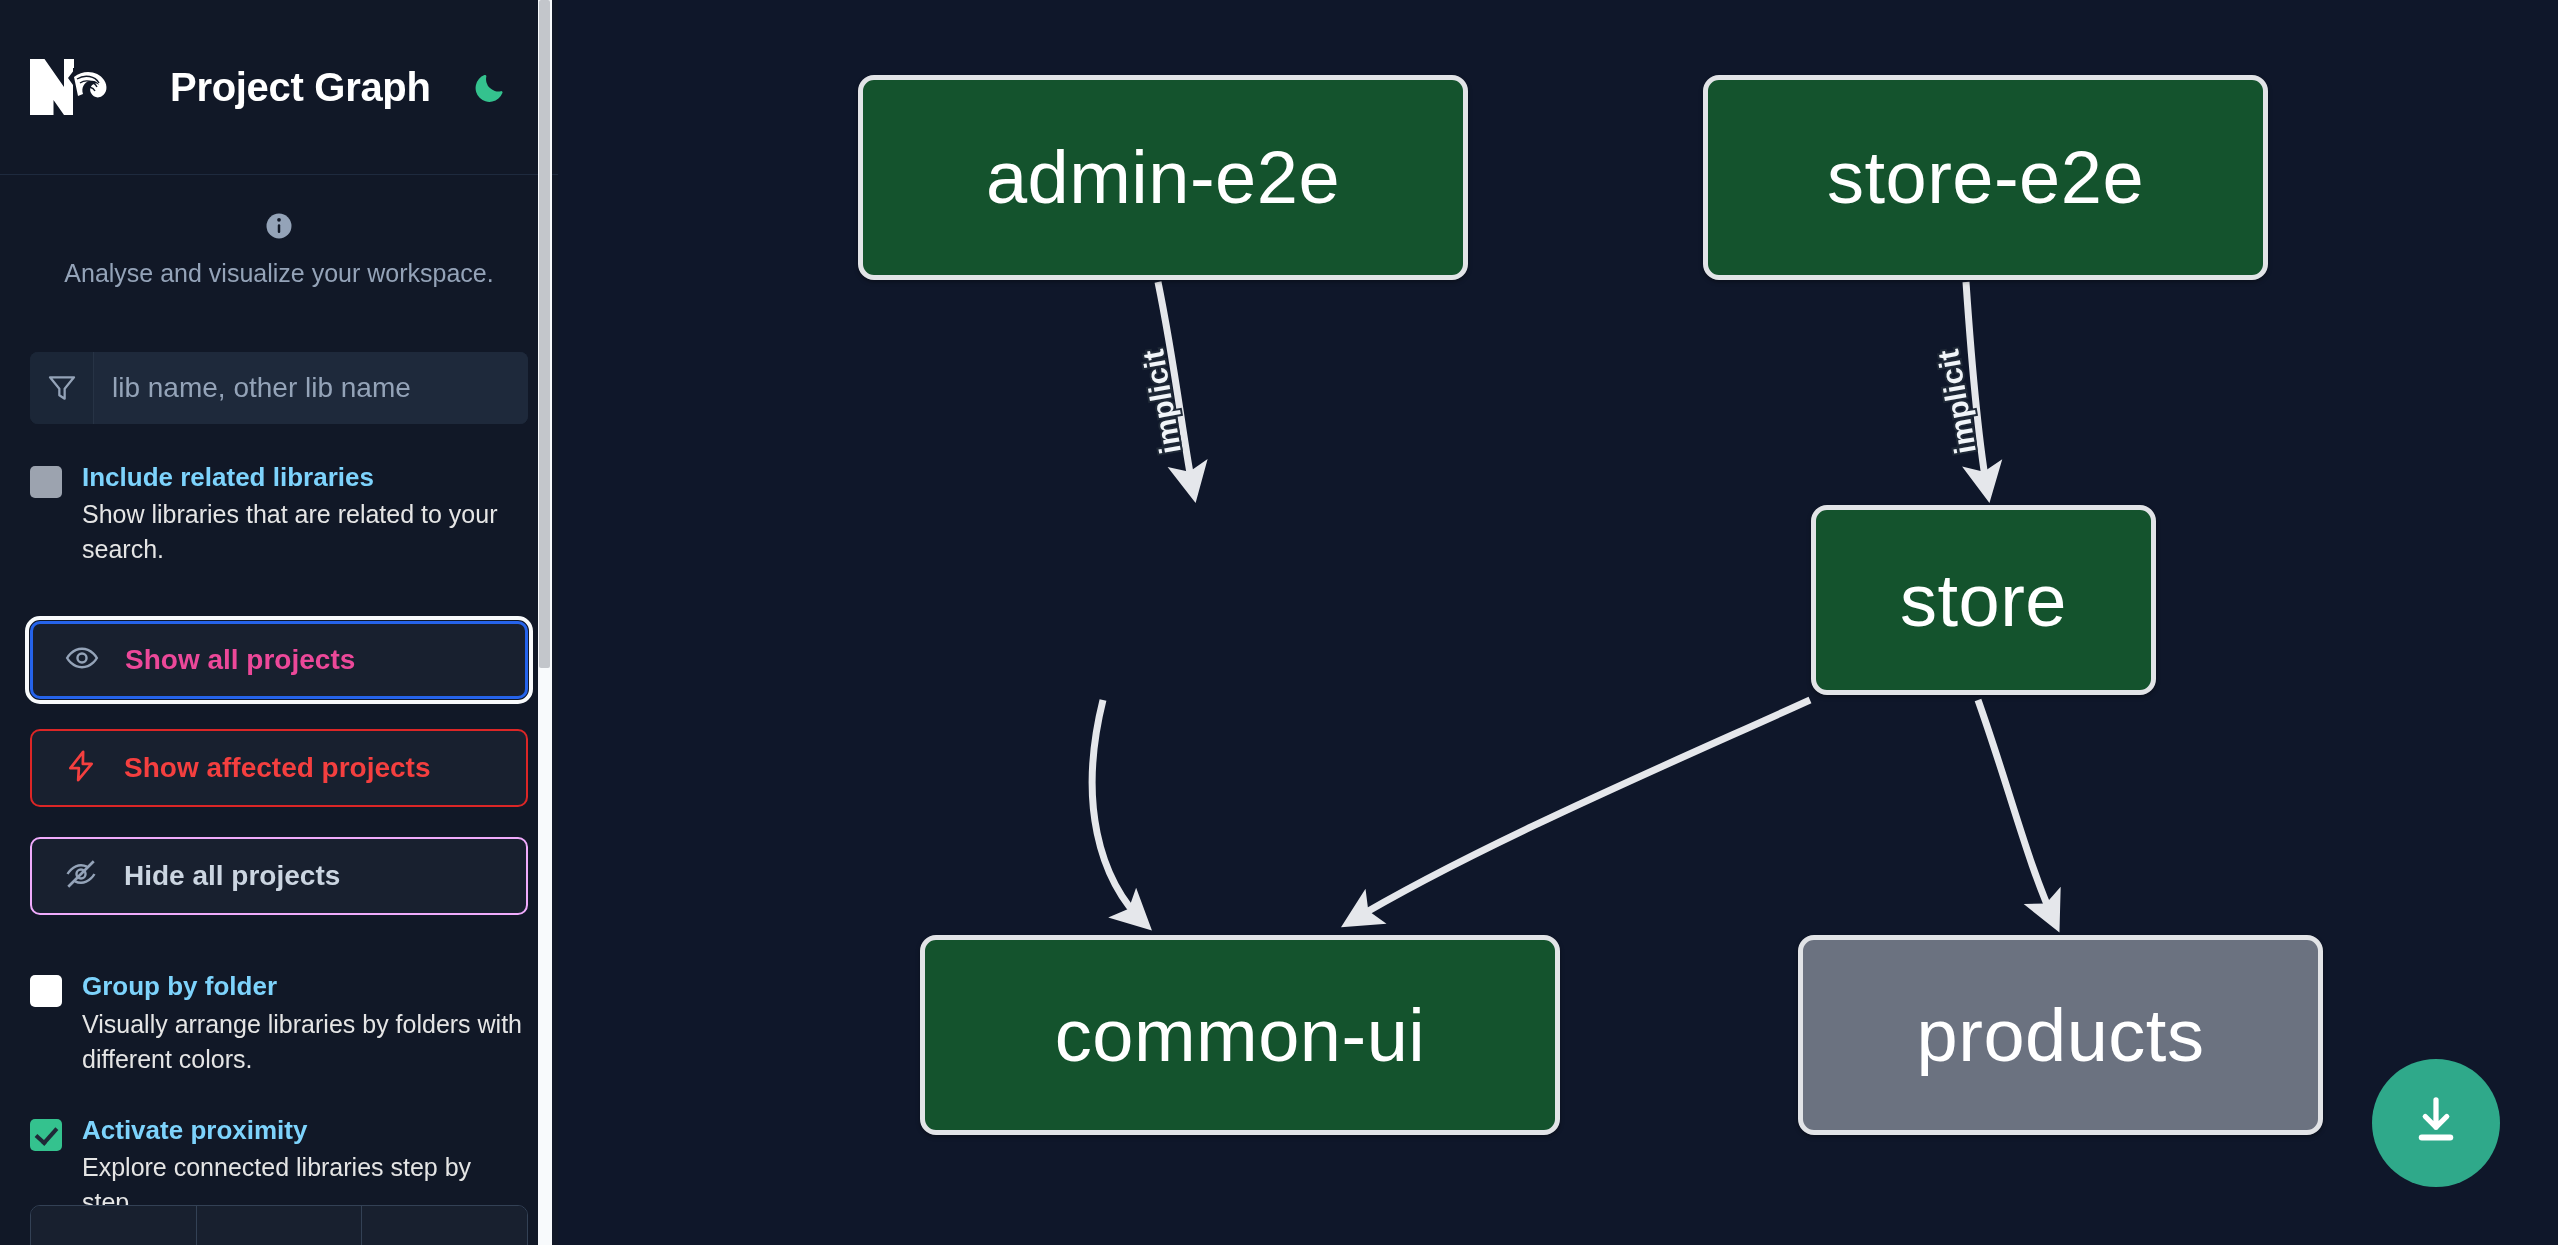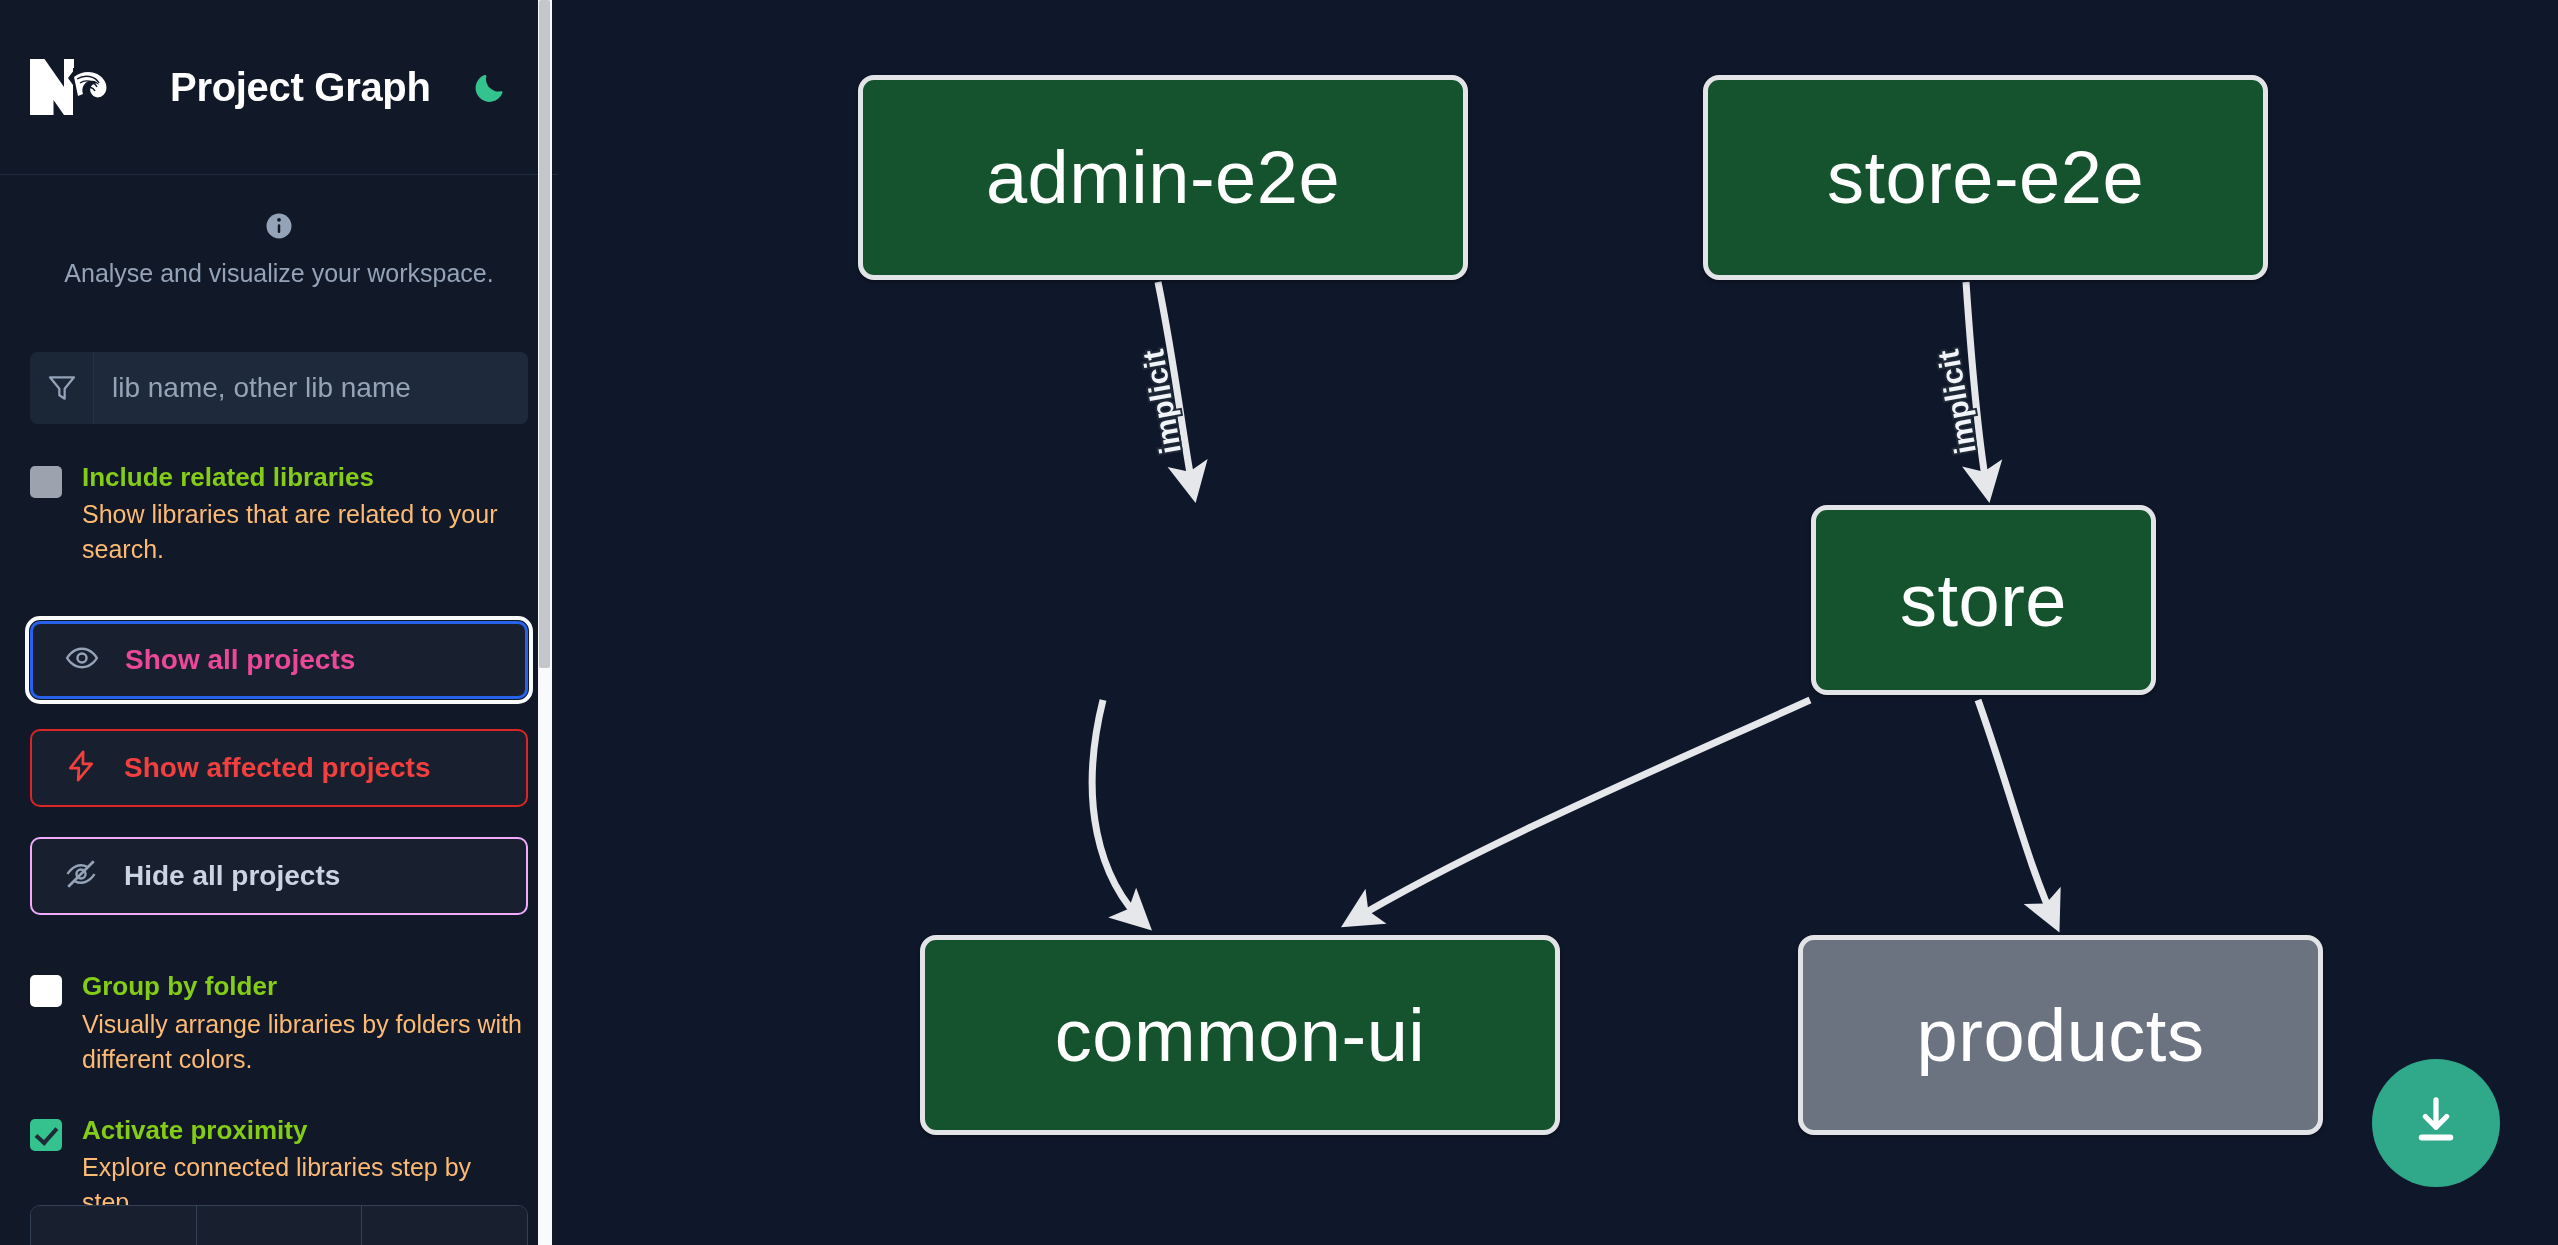--- a/index.html
+++ b/index.html
@@ -138,26 +138,26 @@
     left: 10px; top: 4px;
     width: 9px; height: 17px;
     border: solid #1F2937;
     border-width: 0 4px 4px 0;
     transform: rotate(42deg);
   }
   .cb-text { flex: 1 1 auto; }
   .cb-title {
     font-size: 26px;
     font-weight: 700;
-    color: #84cc16;
+    color: #7dd3fc;
     line-height: 1.32;
   }
   .cb-desc {
     font-size: 25px;
-    color: #fdba74;
+    color: #e5e5e5;
     line-height: 1.4;
     margin-top: 3px;
   }
 
   
   .btn {
     margin-top: 34px;
     height: 78px;
     border-radius: 10px;
     display: flex;

